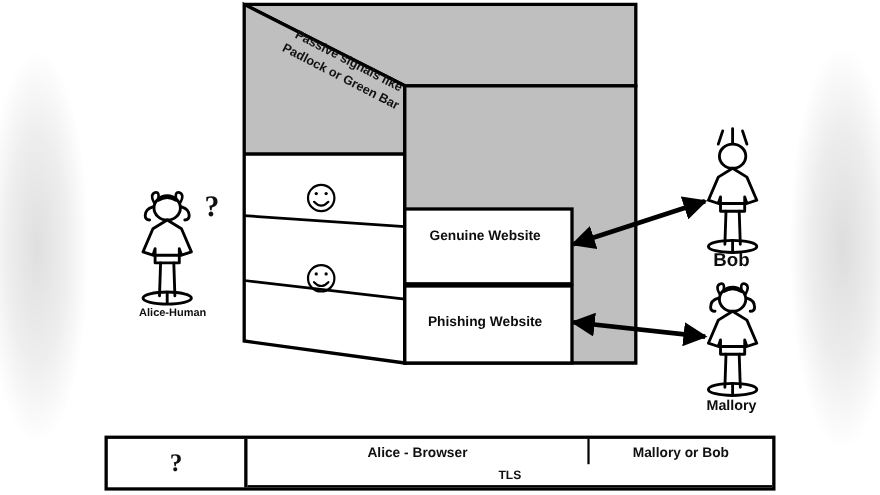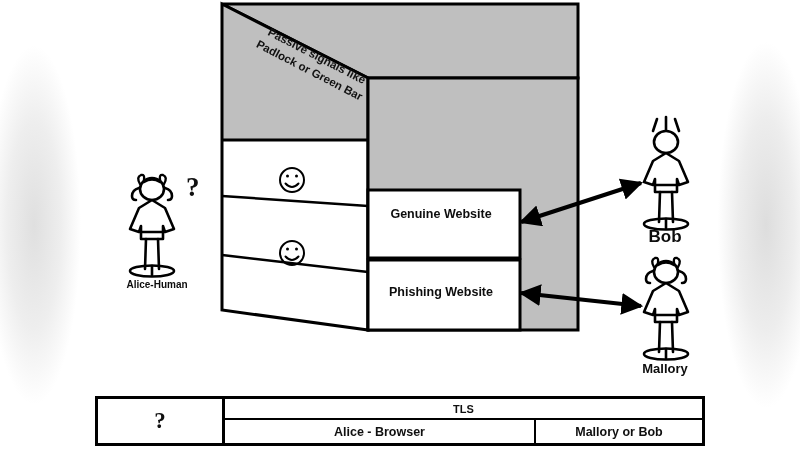--- a/index.html
+++ b/index.html
@@ -313,21 +313,21 @@
   <div id="qmark">?</div>
 
   <div class="lbl center" id="label-alice">Alice-Human</div>
   <div class="lbl center" id="label-bob">Bob</div>
   <div class="lbl center" id="label-mallory">Mallory</div>
 
 
   <div id="tbl">
     <div id="tbl-q">?</div>
     <div id="tbl-right">
-      <div id="tbl-tls">TLS</div>
       <div id="tbl-bottom">
         <div id="tbl-alice">Alice - Browser</div>
         <div id="tbl-mb">Mallory or Bob</div>
       </div>
+      <div id="tbl-tls">TLS</div>
     </div>
   </div>
 
 </div>
 
 </body></html>

